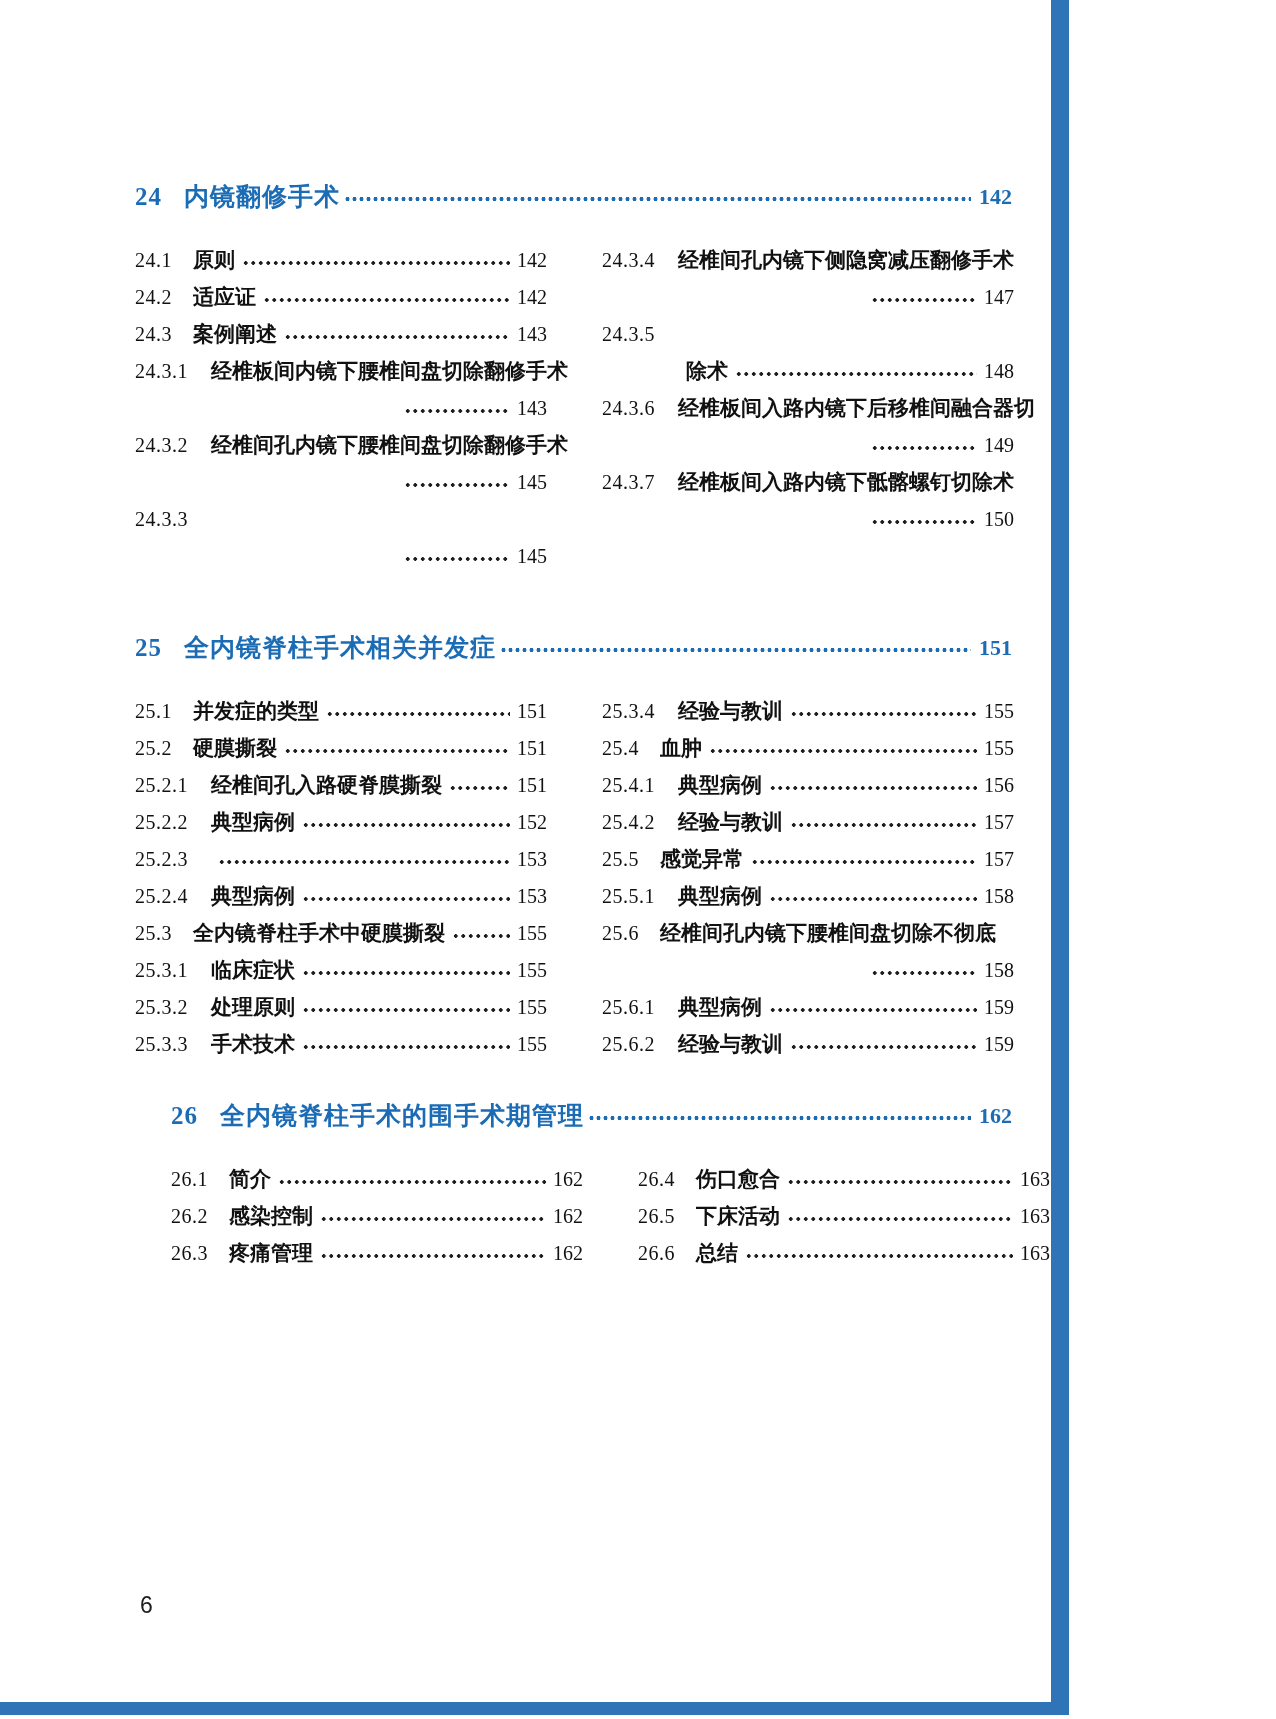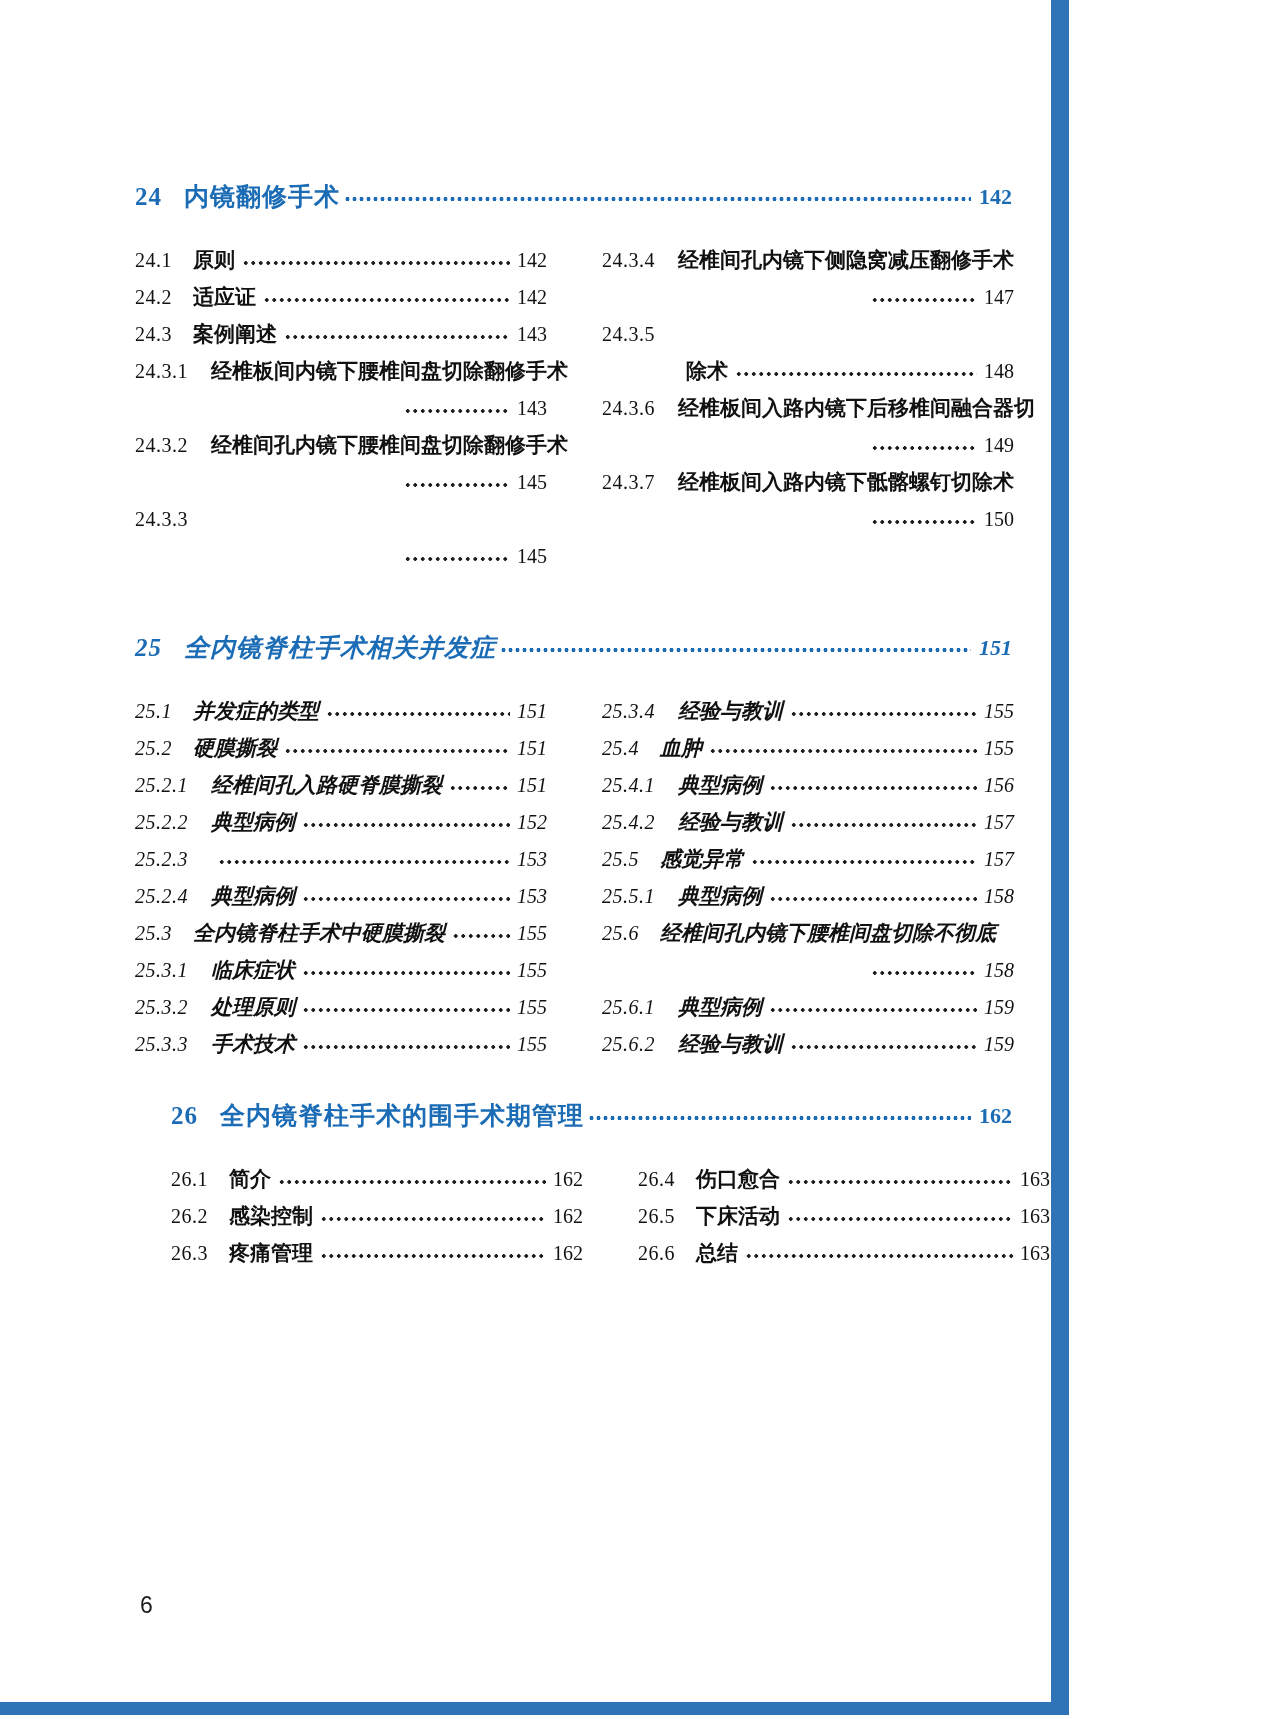--- a/index.html
+++ b/index.html
@@ -4,21 +4,21 @@
 <style>
   * { margin:0; padding:0; box-sizing:border-box; }
   html,body { background:#ffffff; }
   .page {
     position:relative; width:1083px; height:1719px; background:#ffffff;
     font-family:"Liberation Serif","DejaVu Serif",serif; color:#111; overflow:hidden;
   }
   .content { position:absolute; left:135px; top:176px; width:877px; }
 
   .chapter { margin-bottom:52px; }
-  .chapter:nth-of-type(2) { margin-bottom:32px;font-style:italic; }
+  .chapter:nth-of-type(2) { margin-bottom:32px; }
   .chapter:nth-of-type(3) { margin-bottom:0;margin-left:36px; }
 
   .ch-head {
     display:flex; align-items:center; font-weight:bold; color:var(--blue,#1b6cb5);
     font-size:25px; line-height:42px; margin-bottom:24px;
   }
   .ch-num { flex:0 0 auto; margin-right:22px; letter-spacing:1px; }
   .ch-title { flex:0 0 auto; white-space:nowrap; letter-spacing:1px; }
   .ch-page { flex:0 0 auto; font-size:22px; }
 

